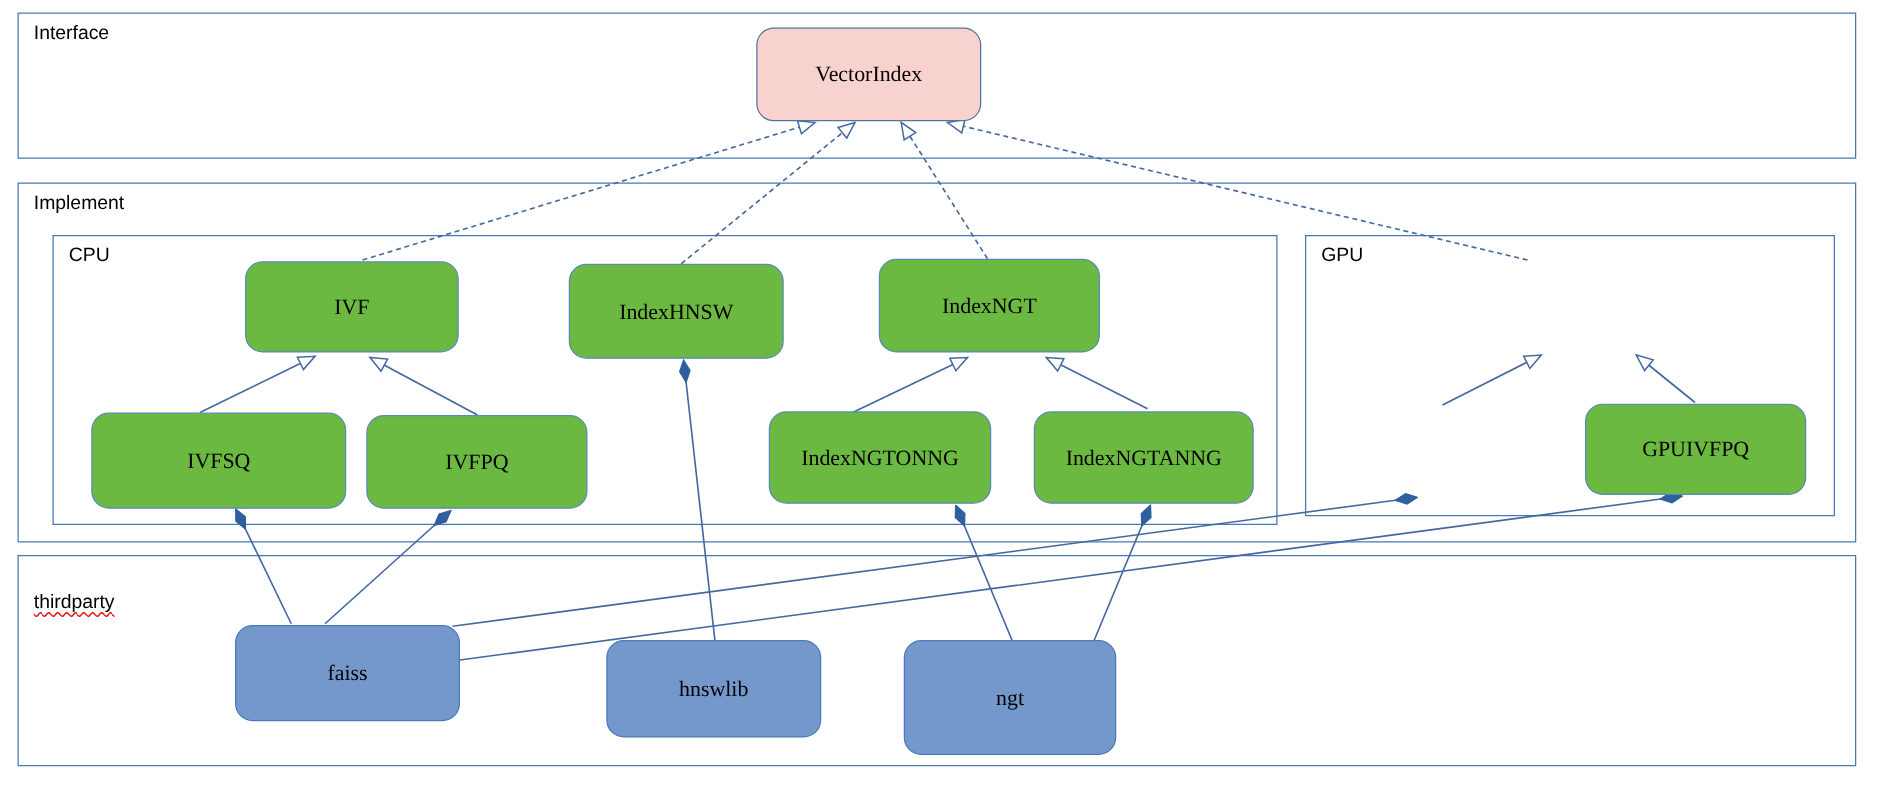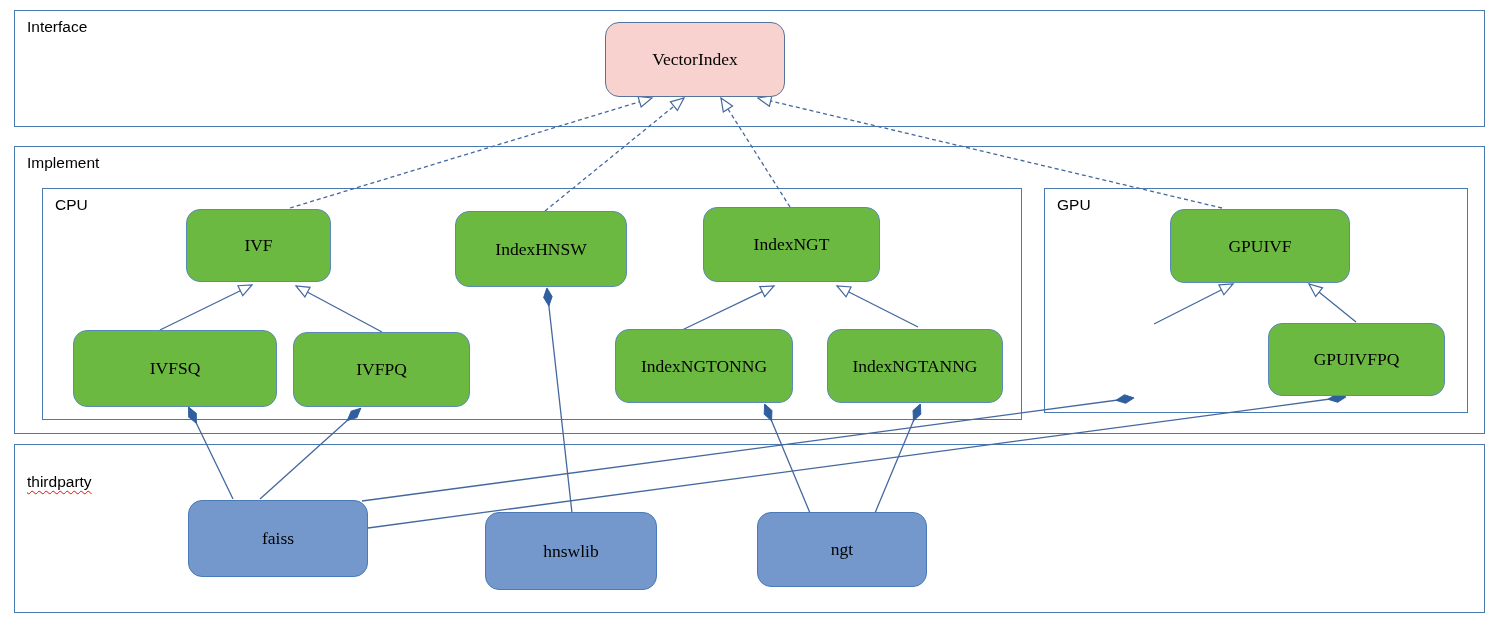--- a/index.html
+++ b/index.html
@@ -88,21 +88,21 @@
     <line class="edge" x1="765" y1="405" x2="810" y2="513" marker-start="url(#mDiamond)"></line>
     <line class="edge" x1="920" y1="405" x2="875" y2="513" marker-start="url(#mDiamond)"></line>
     <line class="edge" x1="1133" y1="398" x2="362" y2="501" marker-start="url(#mDiamond)"></line>
     <line class="edge" x1="1345" y1="397" x2="368" y2="528" marker-start="url(#mDiamond)"></line>
   </svg>
 
   <div class="node pink" style="left:605px;top:22px;width:180px;height:75px">
     <span>VectorIndex</span>
   </div>
 
-  <div class="node green" style="left:186px;top:209px;width:145px;height:73px">
+  <div class="node green" style="left:196px;top:209px;width:171px;height:73px">
     <span>IVF</span>
   </div>
   <div class="node green" style="left:455px;top:211px;width:172px;height:76px">
     <span>IndexHNSW</span>
   </div>
   <div class="node green" style="left:703px;top:207px;width:177px;height:75px">
     <span>IndexNGT</span>
   </div>
   <div class="node green" style="left:73px;top:330px;width:204px;height:77px">
     <span>IVFSQ</span>
@@ -110,30 +110,27 @@
   <div class="node green" style="left:293px;top:332px;width:177px;height:75px">
     <span>IVFPQ</span>
   </div>
   <div class="node green" style="left:615px;top:329px;width:178px;height:74px">
     <span>IndexNGTONNG</span>
   </div>
   <div class="node green" style="left:827px;top:329px;width:176px;height:74px">
     <span>IndexNGTANNG</span>
   </div>
 
-  <div class="node green" style="left:1170px;top:209px;width:180px;height:74px">
-    <span>GPUIVF</span>
-  </div>
   <div class="node green" style="left:1268px;top:323px;width:177px;height:73px">
     <span>GPUIVFPQ</span>
   </div>
 
   <div class="node blue" style="left:188px;top:500px;width:180px;height:77px">
     <span>faiss</span>
   </div>
   <div class="node blue" style="left:485px;top:512px;width:172px;height:78px">
     <span>hnswlib</span>
   </div>
-  <div class="node blue" style="left:757px;top:512px;width:170px;height:75px">
+  <div class="node blue" style="left:723px;top:512px;width:170px;height:92px">
     <span>ngt</span>
   </div>
 
 </div>
 
 </body></html>

